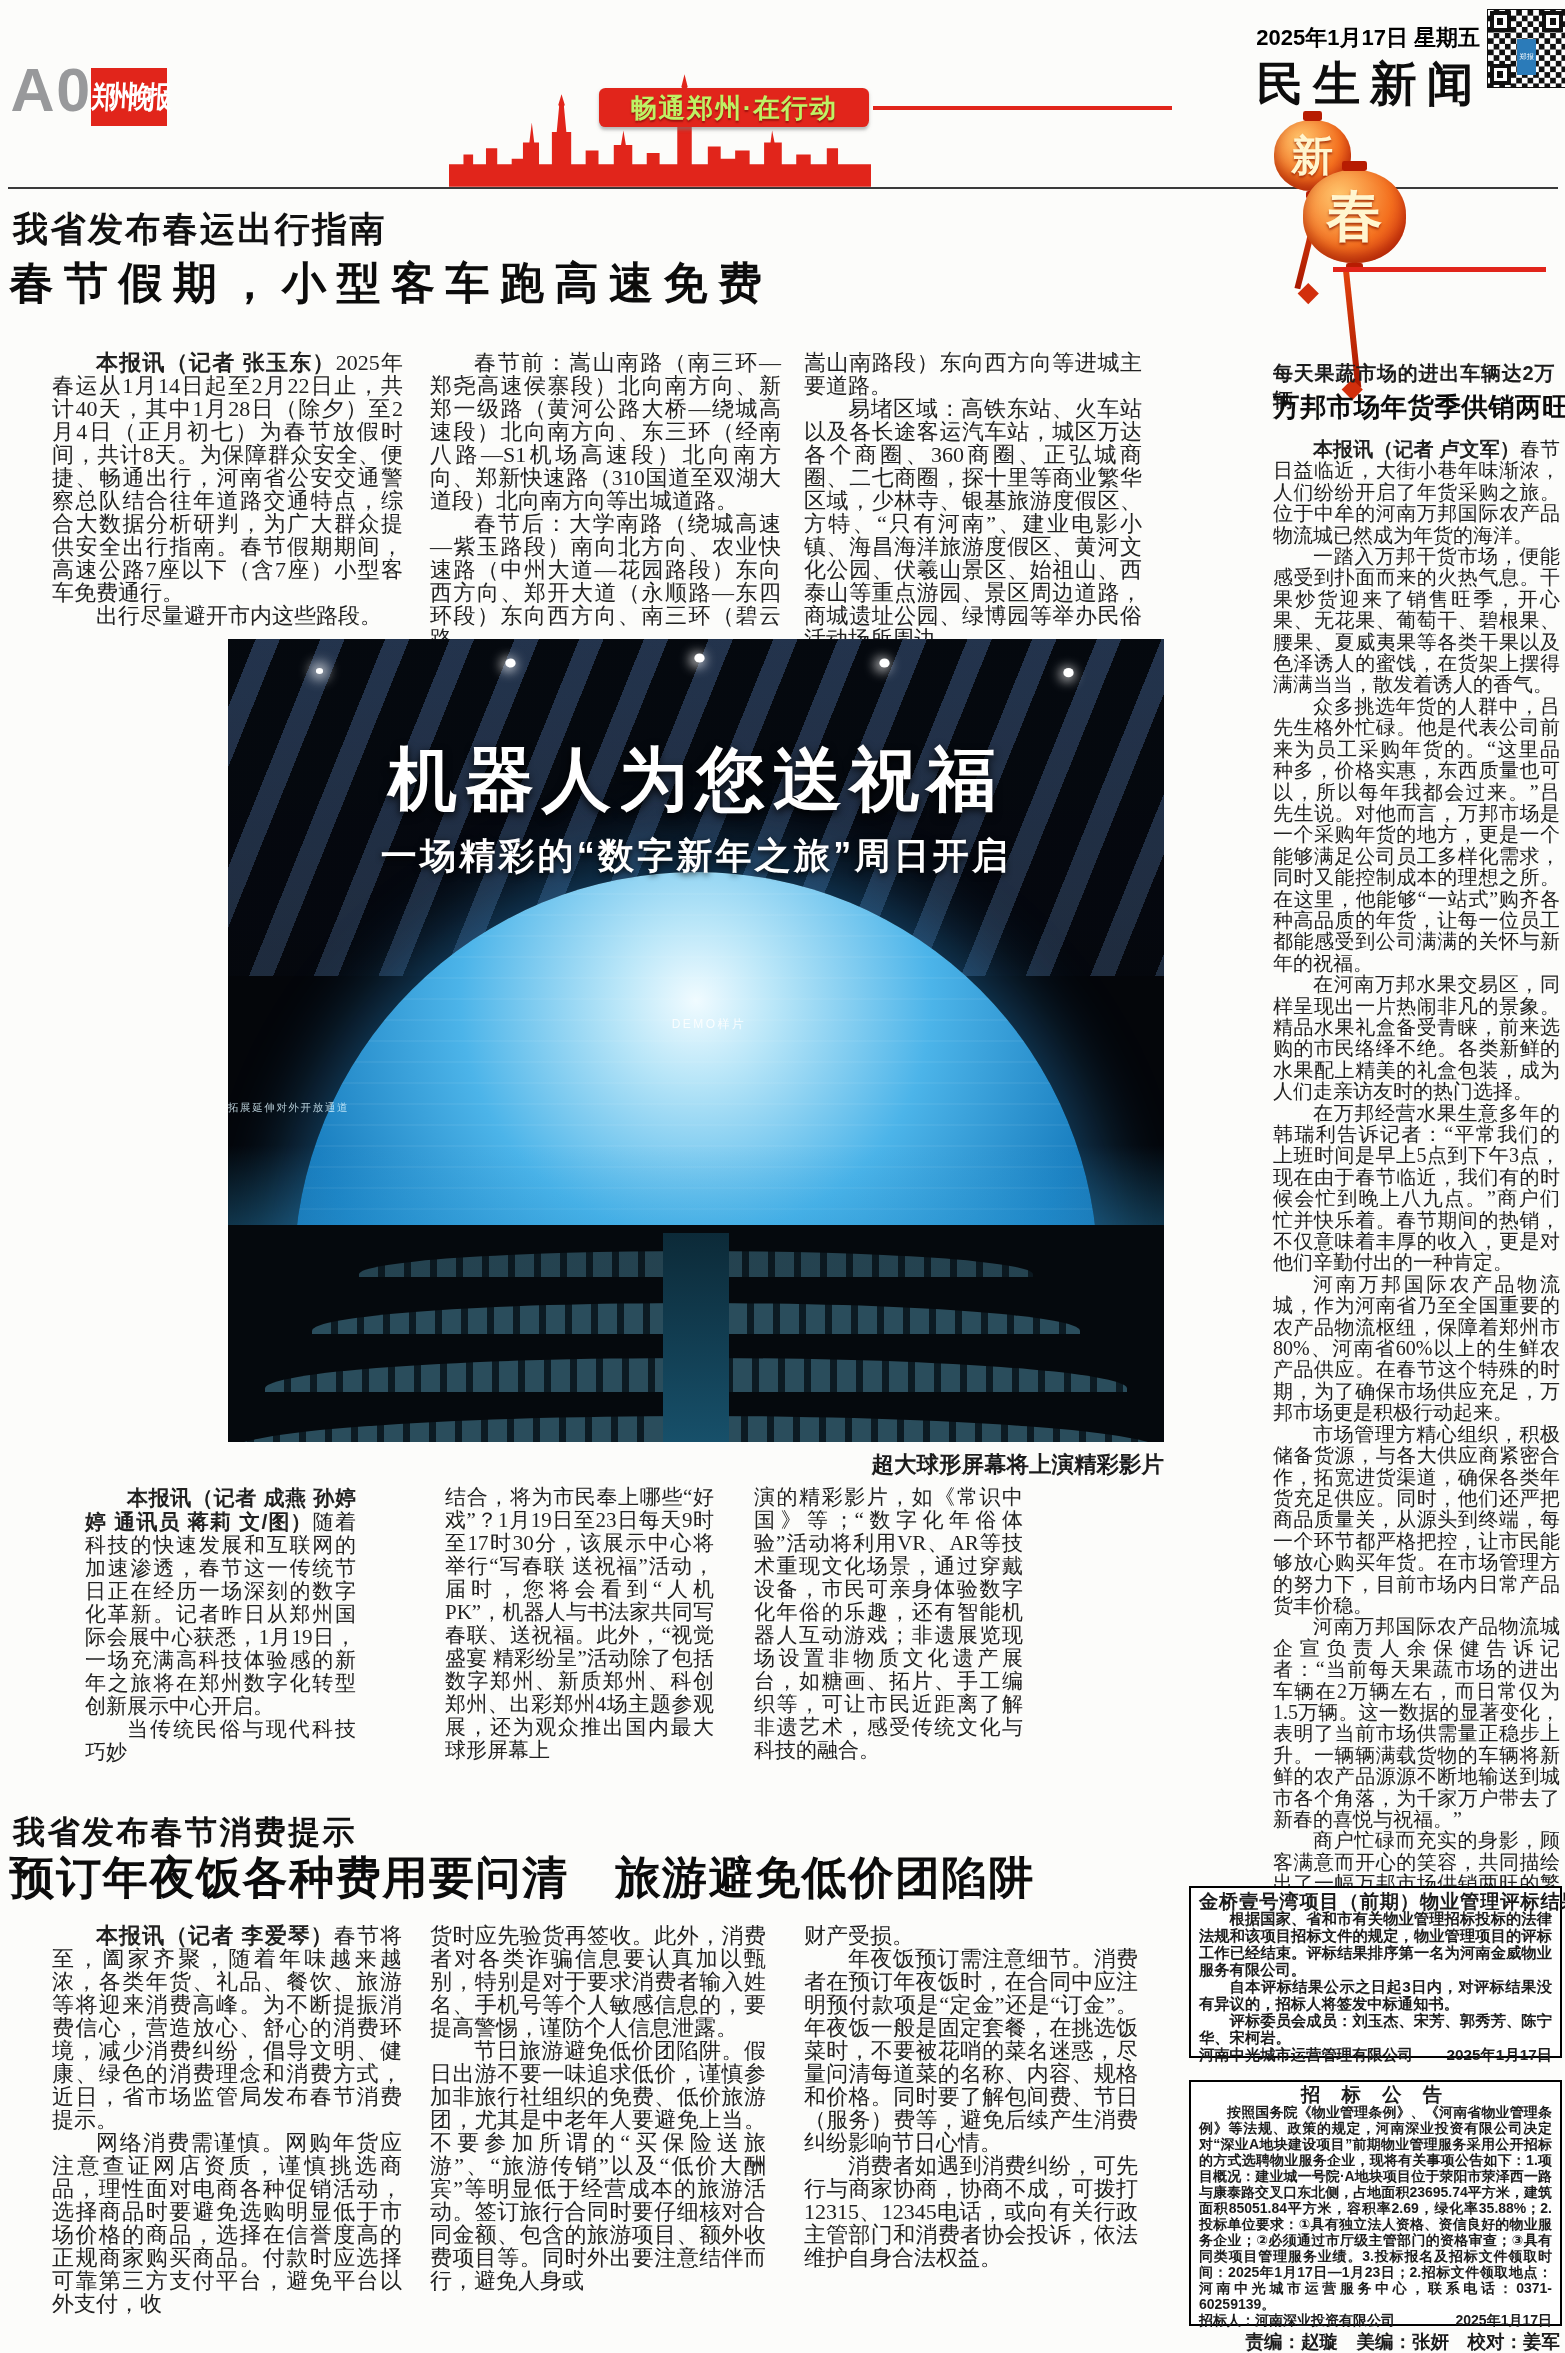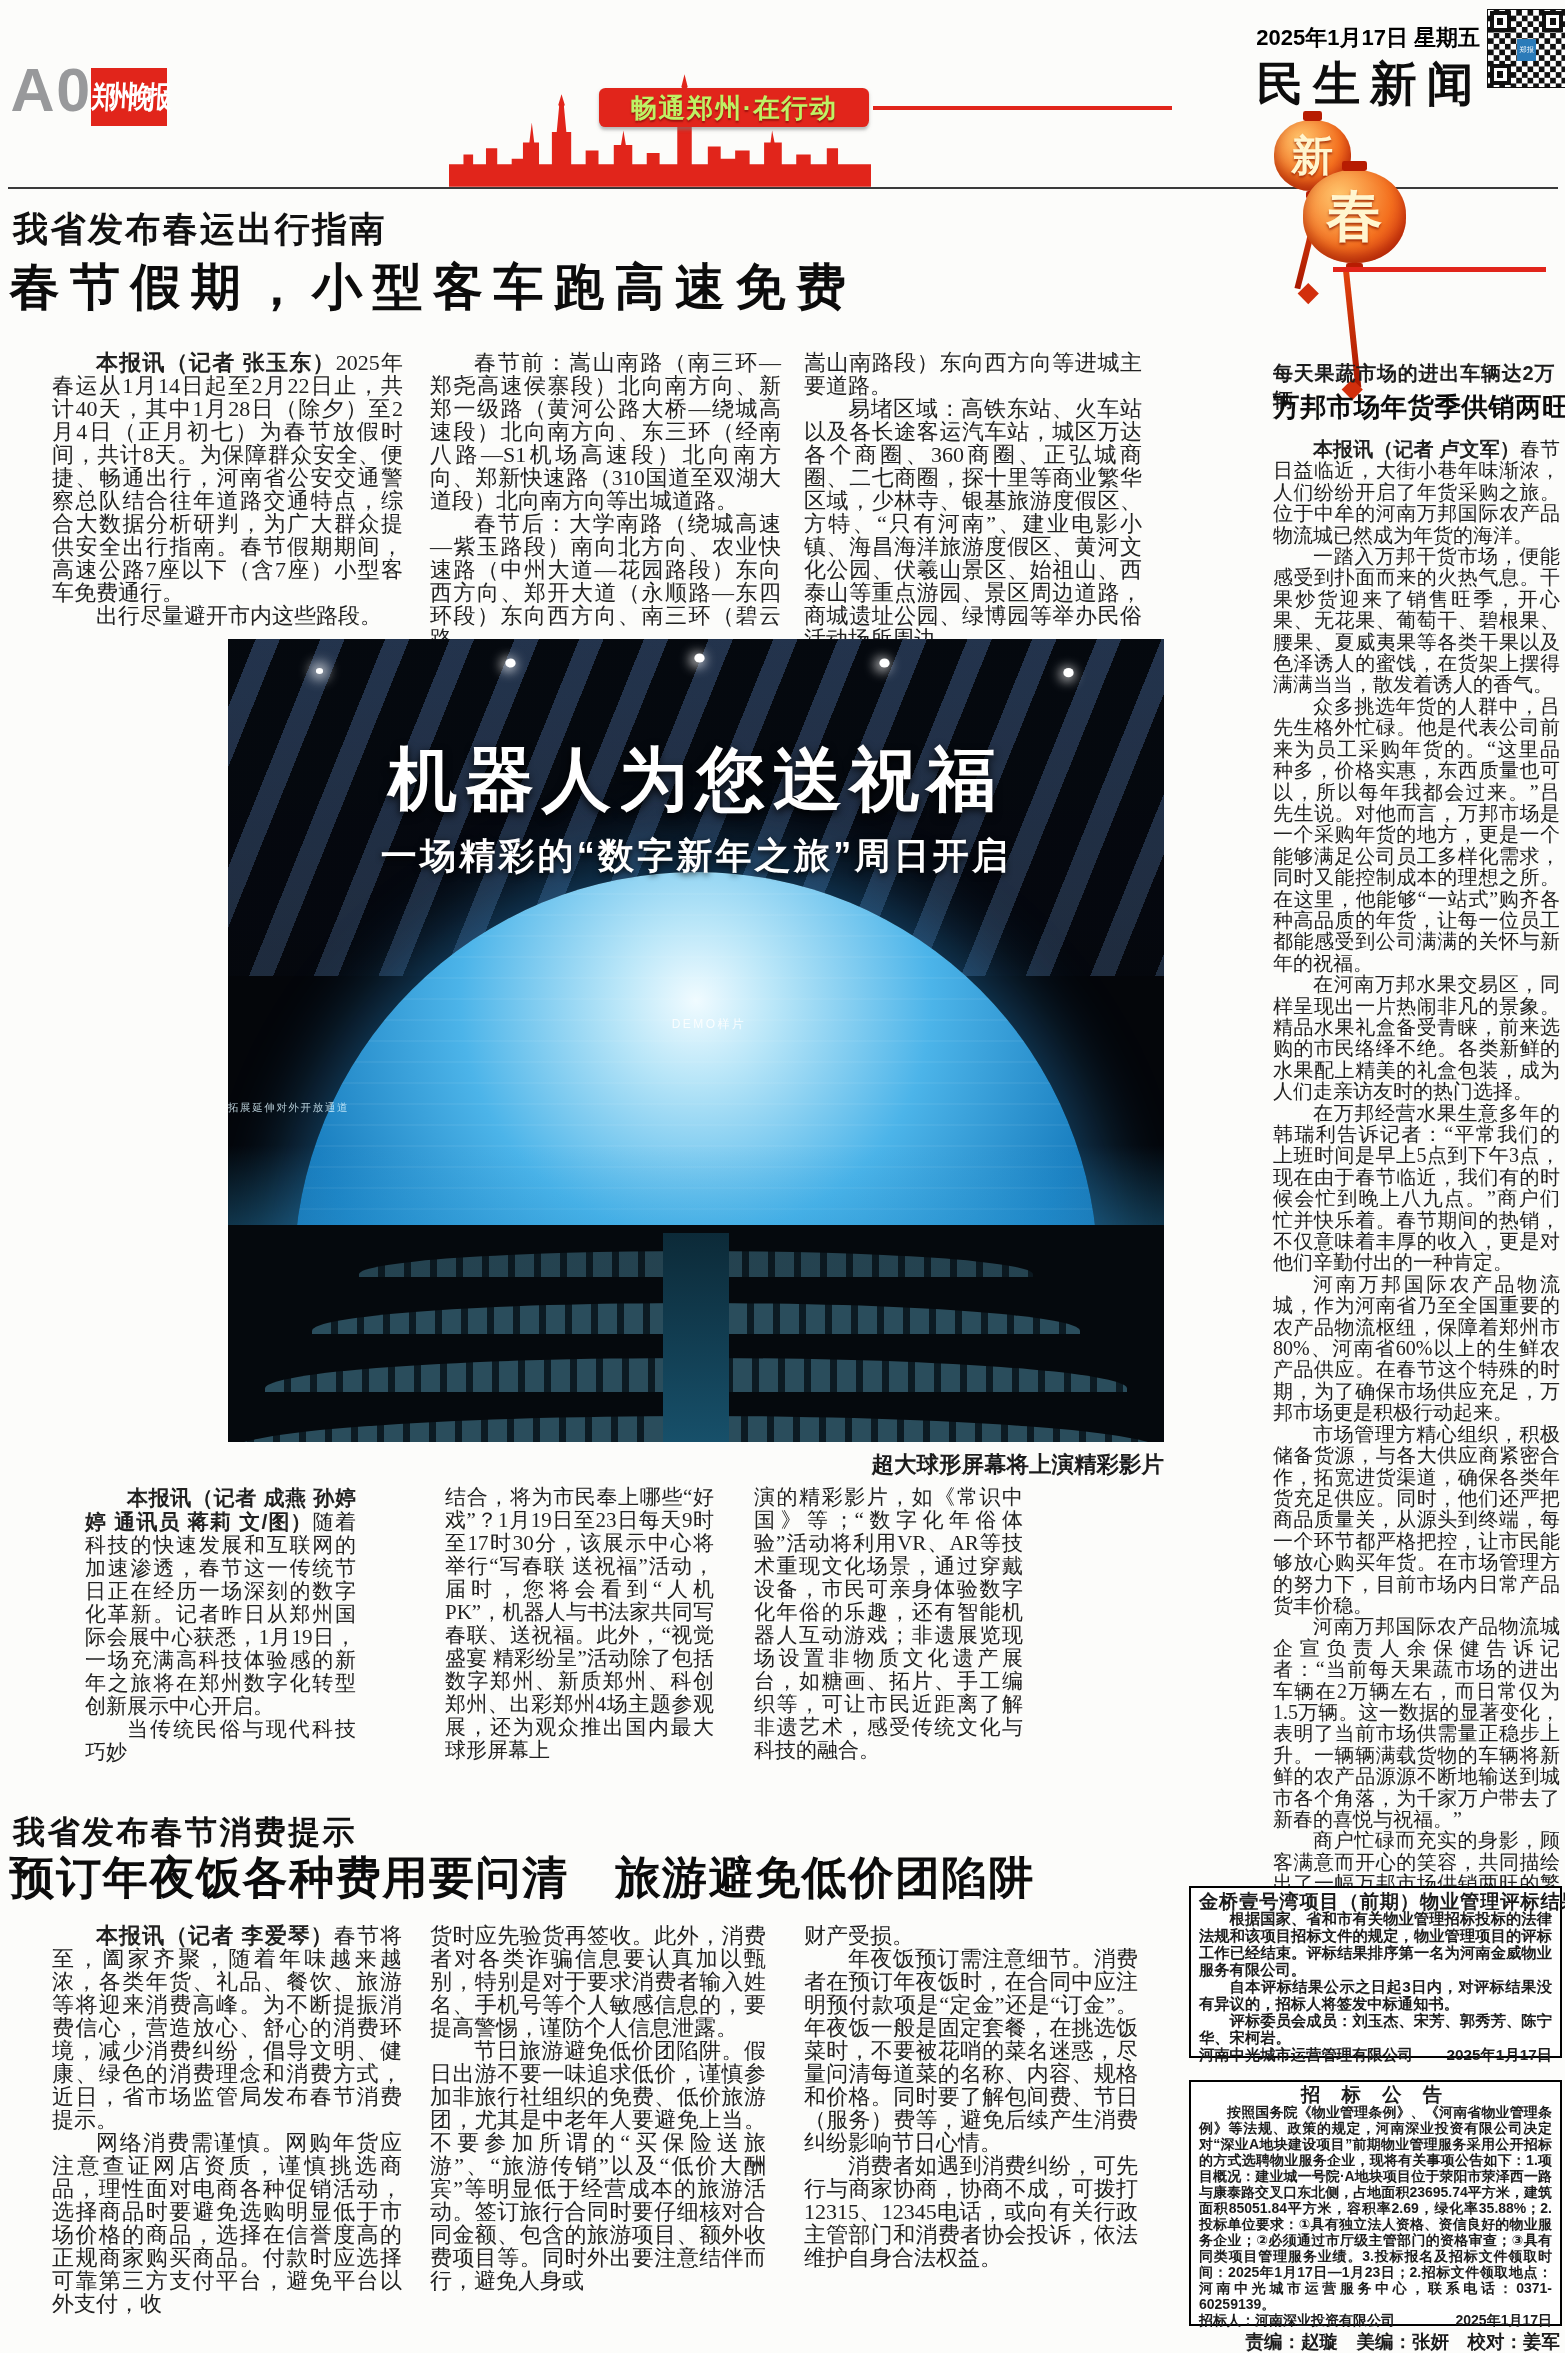--- a/index.html
+++ b/index.html
@@ -15,31 +15,31 @@
   #column-banner{left:599px;top:88px;width:270px;height:39px;background:#e1251b;border-radius:6.4px;display:flex;align-items:center;justify-content:center;box-shadow:0 2.4px 3.2px rgba(120,120,120,.5);z-index:3}
   #column-banner span{color:#bef264;font-size:26.5px;font-weight:700;letter-spacing:1.6px;text-shadow:0 1.6px 1.6px rgba(90,0,0,.5)}
   #red-line{left:873px;top:106px;width:299px;height:4px;background:#e1251b}
   #date{left:965px;top:22.5px;width:515px;text-align:right;font-size:22px;font-weight:600;color:#000000}
   #section{left:965px;top:53px;width:518px;text-align:right;font-size:47px;font-weight:900;letter-spacing:9.6px;color:#0d0d0d}
   #qr{left:1488px;top:9.6px;width:77px;height:77px;background:
       repeating-conic-gradient(#111 0% 25%, #fff 0% 50%);background-size:11.3px 11.3px;outline:0.8px solid #111}
   .qr-eye{position:absolute;width:21px;height:21px;border:4px solid #111;background:#fff}
   .qr-eye i{position:absolute;left:3.2px;top:3.2px;width:6.4px;height:6.4px;background:#111}
   #qr .e1{left:1.6px;top:1.6px}#qr .e2{right:1.6px;top:1.6px}#qr .e3{left:1.6px;bottom:1.6px}
-  #qr-logo{position:absolute;left:29px;top:29px;width:19.3px;height:22px;background:#2b7bb9;color:#fff;font-size:7.2px;display:flex;align-items:center;justify-content:center}
+  #qr-logo{position:absolute;left:29px;top:29px;width:19.3px;height:36px;background:#2b7bb9;color:#fff;font-size:7.2px;display:flex;align-items:center;justify-content:center}
   #header-rule{left:8px;top:187px;width:1550px;height:1.6px;background:#3a3a3a}
   
   .kicker{font-size:35px;font-weight:600;color:#111;letter-spacing:2.4px}
   .col{position:absolute;text-align:justify;font-size:22px;line-height:23px;color:#212121}
   .col p{text-indent:2em}
   .col p.cont{text-indent:0}
   .byline{font-family:"Liberation Sans","DejaVu Sans",sans-serif;font-weight:700}
   
   #a1-kicker{left:13px;top:206px}
-  #a1-headline{left:9.6px;top:254px;width:1142px;font-size:50px;font-weight:900;letter-spacing:10.5px;color:#0c0c0c;white-space:nowrap}
+  #a1-headline{left:9.6px;top:254px;width:1142px;font-size:44px;font-weight:900;letter-spacing:10.5px;color:#0c0c0c;white-space:nowrap}
   
   #photo{left:228px;top:639px;width:936px;height:803px;background:#04060a;overflow:hidden}
   #ph-ceiling{position:absolute;left:-4%;top:0;width:108%;height:42%;
       background:repeating-linear-gradient(112deg,rgba(74,104,146,.38) 0 22.5px,rgba(5,8,14,.96) 22.5px 60px),linear-gradient(#0b1322,#04060a)}
   #ph-lights{position:absolute;left:88px;top:29px;width:7.2px;height:5.6px;border-radius:50%;background:#fff;
       box-shadow:0 0 13px 4.8px rgba(255,255,255,.85),189px -6.4px 11.3px 4px rgba(255,255,255,.8),191px -8px 0 1.6px #fff,
       378px -11.3px 11.3px 4px rgba(255,255,255,.85),380px -13px 0 1.6px #fff,563px -6.4px 11.3px 4px rgba(255,255,255,.8),565px -8px 0 1.6px #fff,
       748px 3.2px 11.3px 4px rgba(255,255,255,.8),749px 1.6px 0 1.6px #fff}
   #ph-sphere{position:absolute;left:50%;top:29%;width:804px;height:804px;transform:translateX(-50%);border-radius:50%;
       background:radial-gradient(circle at 50% 16%,#f0fbff 0%,#b9e6f8 10%,#4cb4e9 30%,#1a7fc0 52%,#0b538e 70%,#073a63 84%,#021a2c 100%);

